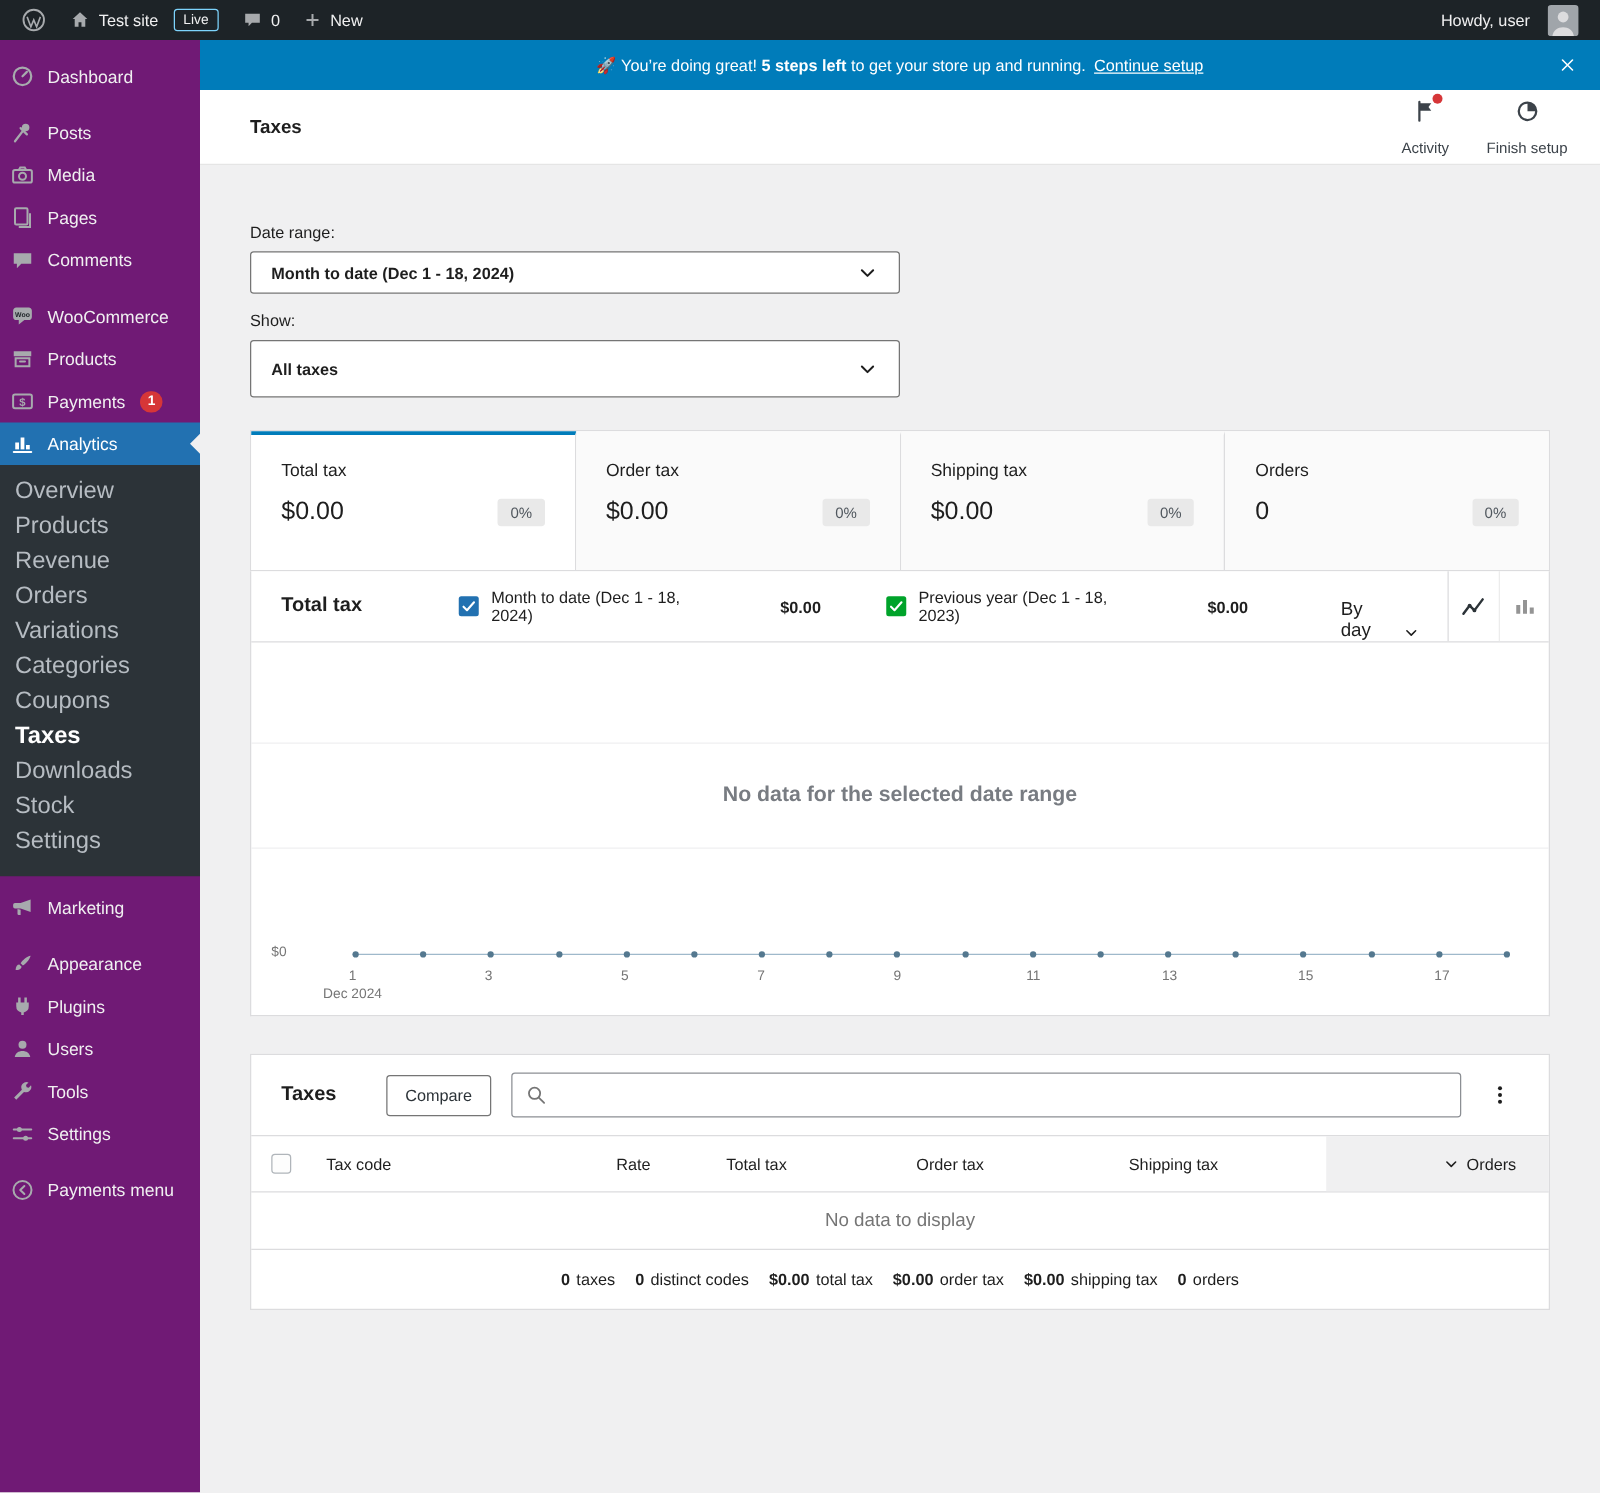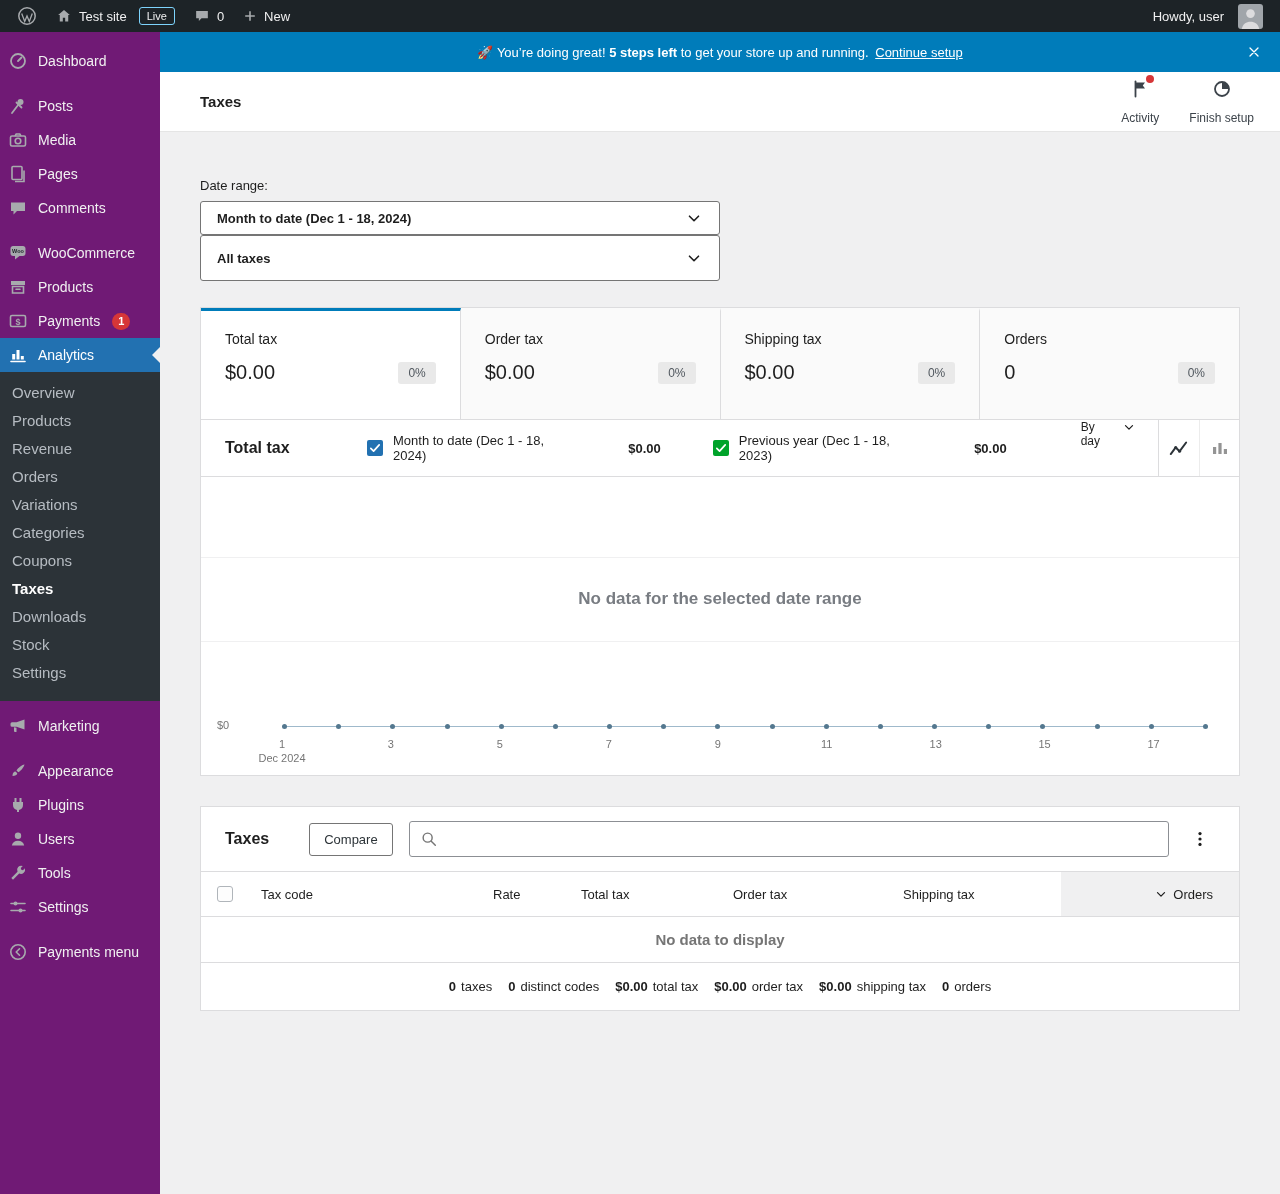--- a/index.html
+++ b/index.html
@@ -34,21 +34,21 @@
   .menu-item .mi { width:20px; height:20px; color:#a7aaad; flex-shrink:0; }
   .menu-item.active { background:#2271b1; color:#fff; }
   .menu-item.active .mi { color:#fff; }
   .menu-item.active::after {
     content:""; position:absolute; right:0; top:50%; margin-top:-8px;
     border:8px solid transparent; border-right-color:#f0f0f1;
   }
   .sep { height:11px; }
   .count-badge { background:#d63638; color:#fff; border-radius:9px; font-size:11px; line-height:17px; padding:0 6px; margin-left:2px; font-weight:700; }
   .submenu { background:#2c3338; padding:7px 0 14px; }
-  .submenu-item { padding:5px 12px; font-size:15px; line-height:18px; color:#b6bcc2; cursor:pointer; }
+  .submenu-item { padding:5px 12px; font-size:19px; line-height:18px; color:#b6bcc2; cursor:pointer; }
   .submenu-item.current { color:#fff; font-weight:700; }
   .mt8 { margin-top:8px; }
 
   
   .main { flex:1; min-width:0; display:flex; flex-direction:column; }
 
   .banner {
     height:40px; background:#007cba; color:#fff; flex-shrink:0;
     display:flex; align-items:center; justify-content:center; position:relative;
     font-size:13px;
@@ -97,21 +97,21 @@
   .chart-card { background:#fff; border:1px solid #dcdcde; border-top:none; }
   .chart-header { display:flex; align-items:stretch; height:57px; border-bottom:1px solid #dcdcde; }
   .chart-title { font-size:16px; font-weight:700; display:flex; align-items:center; padding:0 24px; min-width:166px; }
   .legend { display:flex; align-items:center; }
   .legend-item { display:flex; align-items:center; gap:10px; margin-right:52px; cursor:pointer; }
   .cb { width:16px; height:16px; border-radius:2px; display:flex; align-items:center; justify-content:center; flex-shrink:0; }
   .cb.blue { background:#2271b1; }
   .cb.green { background:#00a32a; }
   .legend-label { font-size:13px; }
   .legend-value { font-size:13px; font-weight:700; margin-left:46px; }
-  .interval-select { display:flex; align-items:flex-start; gap:6px; font-size:12px; padding:0 22px; margin-left:auto; cursor:pointer; }
+  .interval-select { display:flex; align-items:flex-end; gap:6px; font-size:15px; padding:0 22px; margin-left:auto; cursor:pointer; }
   .chart-type { display:flex; border-left:1px solid #dcdcde; }
   .ct-btn { width:40px; display:flex; align-items:center; justify-content:center; cursor:pointer; }
   .ct-btn + .ct-btn { border-left:1px solid #ececec; }
   .ct-btn.line { color:#2c3338; }
   .ct-btn.bar { color:#949494; }
 
   .chart-body { position:relative; height:298px; }
   .gridline { position:absolute; left:0; right:0; border-top:1px solid #f0f0f1; }
   .empty-msg { position:absolute; top:112px; left:0; right:0; text-align:center; font-size:17px; font-weight:700; color:#787c82; }
   .zero-line { position:absolute; left:81px; right:31px; top:246px; height:7px; display:flex; justify-content:space-between; align-items:center; }
@@ -133,21 +133,21 @@
 
   .thead {
     display:grid; grid-template-columns:48px 232px 88px 152px 170px 170px 1fr;
     border-top:1px solid #dcdcde; border-bottom:1px solid #dcdcde;
     height:46px; font-size:13px;
   }
   .th { display:flex; align-items:center; padding:0 12px; cursor:pointer;text-align:right; }
   .th.center { justify-content:center; }
   .th.orders { background:#f0f0f1; justify-content:flex-end; gap:5px; padding-right:26px; }
   .table-cb { width:16px; height:16px; border:1px solid #b0b5ba; border-radius:3px; background:#fdfdfd; }
-  .empty-row { height:46px; display:flex; align-items:center; justify-content:center; font-size:15px; font-weight:700; color:#757575; border-bottom:1px solid #dcdcde; }
+  .empty-row { height:46px; display:flex; align-items:center; justify-content:center; font-size:15px; font-weight:400; color:#757575; border-bottom:1px solid #dcdcde; }
   .table-summary { display:flex; justify-content:center; align-items:center; padding:16px; font-size:13px; }
   .ts-pair { display:flex; gap:5px; margin:0 8px; }
   .ts-value { font-weight:700; }
 </style>
 </head>
 <body>
 
 <div class="admin-bar">
   <div class="ab-group">
     <span class="ab-item">
@@ -417,20 +417,21 @@
         <span class="select-text">
           <span class="select-primary" style="display:block;">Month to date (Dec 1 - 18, 2024)</span>
         </span>
         <span class="chev">
             <svg viewBox="0 0 20 20" width="18" height="18">
               <path d="M5 8l5 5 5-5" fill="none" stroke="currentColor" stroke-width="1.8" stroke-linecap="round" stroke-linejoin="round"></path>
             </svg>
           </span>
       </div>
 
+      <div class="filter-label second">Show:</div>
       <div class="select-box single">
         <span class="select-text">
           <span class="select-primary">All taxes</span>
         </span>
         <span class="chev">
             <svg viewBox="0 0 20 20" width="18" height="18">
               <path d="M5 8l5 5 5-5" fill="none" stroke="currentColor" stroke-width="1.8" stroke-linecap="round" stroke-linejoin="round"></path>
             </svg>
           </span>
       </div>

